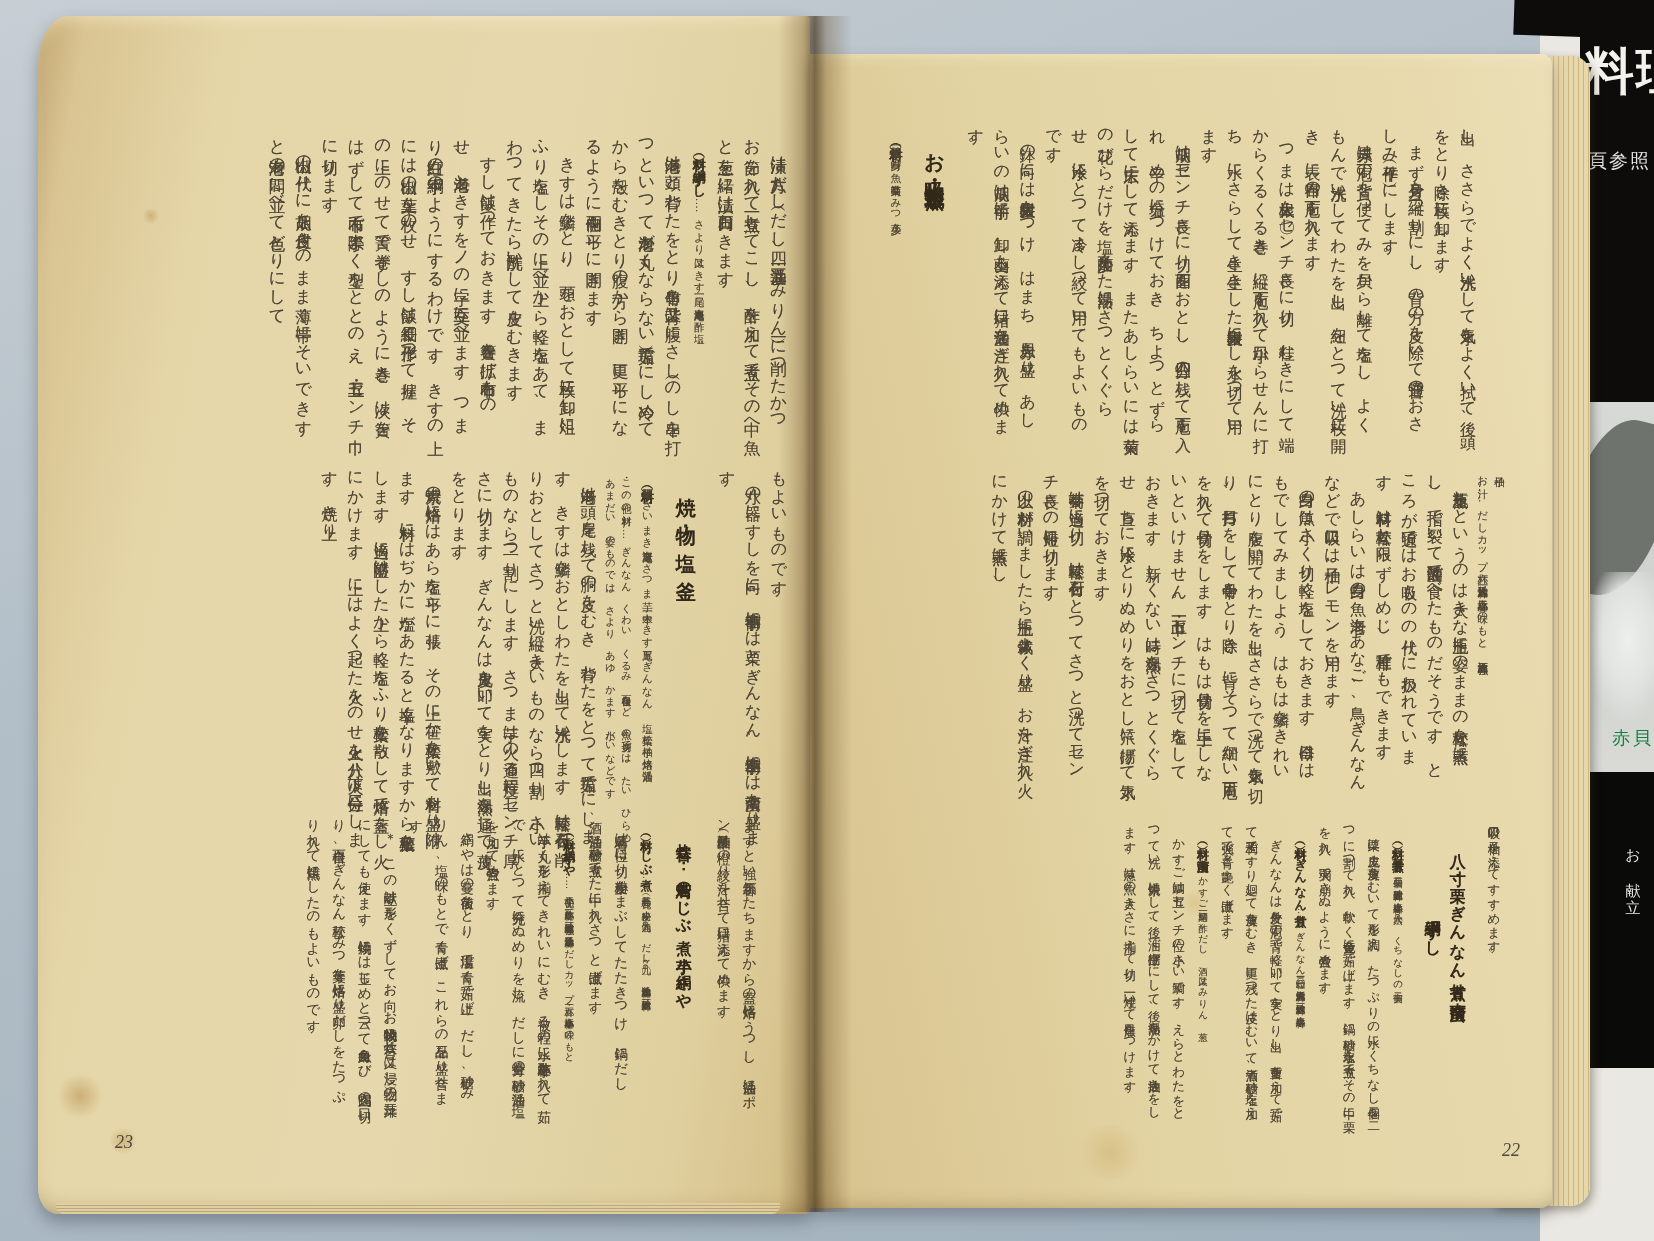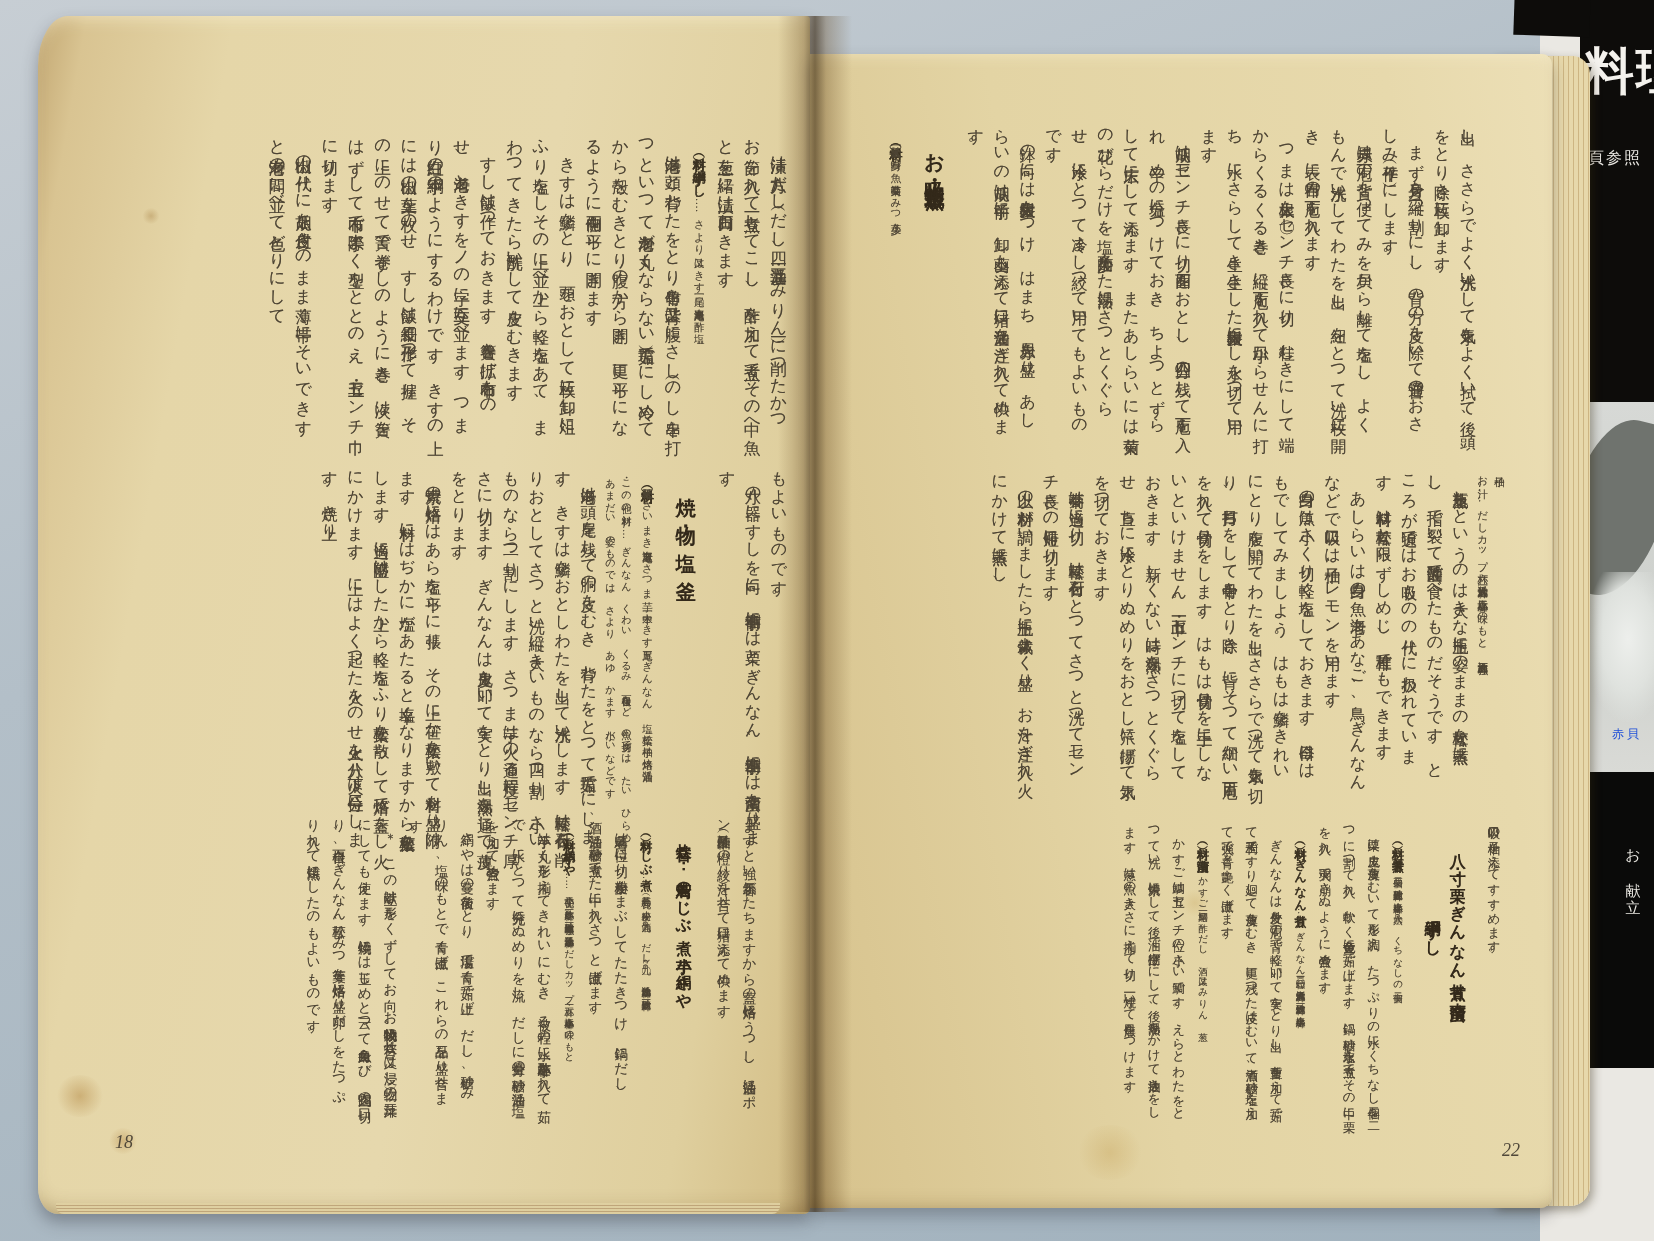--- a/index.html
+++ b/index.html
@@ -5,29 +5,29 @@
   html,body{margin:0;padding:0;}
   body{width:1654px;height:1241px;overflow:hidden;font-family:"Liberation Serif","DejaVu Serif",serif;}
   .scene{position:relative;width:1654px;height:1241px;overflow:hidden;
          background:linear-gradient(160deg,#c7ced4 0%,#b3bfc8 38%,#a0b1bd 100%);}
 
   
   .underlay{position:absolute;left:1540px;top:0;width:114px;height:1241px;background:#eae8e3;}
   .u-black-top{position:absolute;left:40px;top:0;width:74px;height:402px;background:#0d0c0a;}
   .u-title{position:absolute;left:4px;top:38px;width:150px;font-family:"Liberation Sans",sans-serif;
            font-weight:bold;font-size:50px;color:#f4f2ed;letter-spacing:2px;}
-  .u-ref{position:absolute;left:8px;top:148px;font-size:16px;color:#e6e4df;letter-spacing:2px;
+  .u-ref{position:absolute;left:8px;top:148px;font-size:19px;color:#e6e4df;letter-spacing:2px;
          font-family:"Liberation Sans",sans-serif;}
   .u-photo{position:absolute;left:18px;top:402px;width:96px;height:370px;
            background:linear-gradient(180deg,#d7d9d6,#cdd0cc 60%,#d9dad6);overflow:hidden;}
   .u-blob{position:absolute;left:14px;top:16px;width:92px;height:180px;background:#6f736e;
           border-radius:50% 30% 55% 35%;transform:rotate(14deg);}
   .u-lamp{position:absolute;left:28px;top:170px;width:84px;height:150px;
           background:radial-gradient(ellipse at 50% 45%,#edefec 0%,#dfe2de 45%,rgba(220,224,220,0) 72%);}
-  .u-caption{position:absolute;left:72px;top:726px;font-size:12px;color:#1d4ed8;letter-spacing:3px;}
+  .u-caption{position:absolute;left:72px;top:726px;font-size:18px;color:#15803d;letter-spacing:3px;}
   .u-band{position:absolute;left:22px;top:772px;width:92px;height:296px;background:#0a0a09;}
   .u-band-label{position:absolute;right:12px;top:66px;writing-mode:vertical-rl;text-orientation:mixed;
           color:#e9e7e1;font-size:15px;letter-spacing:16px;font-family:"Liberation Sans",sans-serif;}
   .u-wedge{position:absolute;left:1514px;top:-6px;width:76px;height:42px;background:#0d0c0a;transform:rotate(2deg);}
 
   
   .page-stack{position:absolute;left:1494px;top:56px;width:96px;height:1150px;border-radius:0 18px 20px 0;
           background:repeating-linear-gradient(90deg,#e7d8ab 0 4px,#cdb583 4px 5px);
           box-shadow:3px 4px 10px rgba(50,40,15,.4);}
   .bottom-stack{position:absolute;left:56px;top:1203px;width:724px;height:11px;opacity:.9;
@@ -173,16 +173,16 @@
     <p class="body">ますと強い香気がたちますから蓋の焙烙にうつし、醤油にポン酢（柚子又は橙の絞り汁）を合せて猪口に添えて供めます。</p>
     <h3 class="heading">炊合せ：若鳥のじぶ煮　小芋　絹さや</h3>
     <p class="materials"><span class="mat-label">（材料）　じぶ煮</span><span class="mat-items">……若鳥（二〇〇瓦）　小麦粉　酒九〇cc　だし九〇cc　醤油小匙四杯　砂糖大匙一杯</span></p>
     <p class="body">　若鳥は一口位に切り小麦粉をまぶしてたたきつけ、鍋にだし、酒、醤油、砂糖を煮立てた中に入れさつと煮上げます。</p>
     <p class="materials"><span class="mat-label">（材料）　小芋・絹さや</span><span class="mat-items">……小芋二〇〇瓦　酢小匙一杯　砂糖大匙一杯半強　醤油小匙二杯　だしカップ一・五杯　塩小匙半杯　味のもと</span></p>
     <p class="body">　小芋は丸く形を揃えてきれいにむき、被る程の水に酢小匙一杯を入れて茹で、水にとつて充分にぬめりを流し、だしに分量の砂糖、醤油、塩を加えて煮含めます。
 　絹さやは蔓の前後をとり、塩湯で青く茹で上げ、だし、砂糖、みりん、塩、味のもとで青く煮上げ、これらの三品を盛り合せます。</p>
     <p class="body">　＊　この献立は形をくずしてお向、お吸物焼物、炊合せ（又は浸し物）の一汁三菜にしても使えます。焼物には玉じめと云つて白身魚えび、鶏肉の一口切り、百合根、ぎんなん松茸、みつ葉等を焙烙に盛り卵だしをたつぷり入れて蒸焼にしたのもよいものです。</p>
   </div>
 
-  <div class="pageno" id="pn-left">18</div>
+  <div class="pageno" id="pn-left">23</div>
   <div class="pageno" id="pn-right">22</div>
 
 </div>
 
 </body></html>

